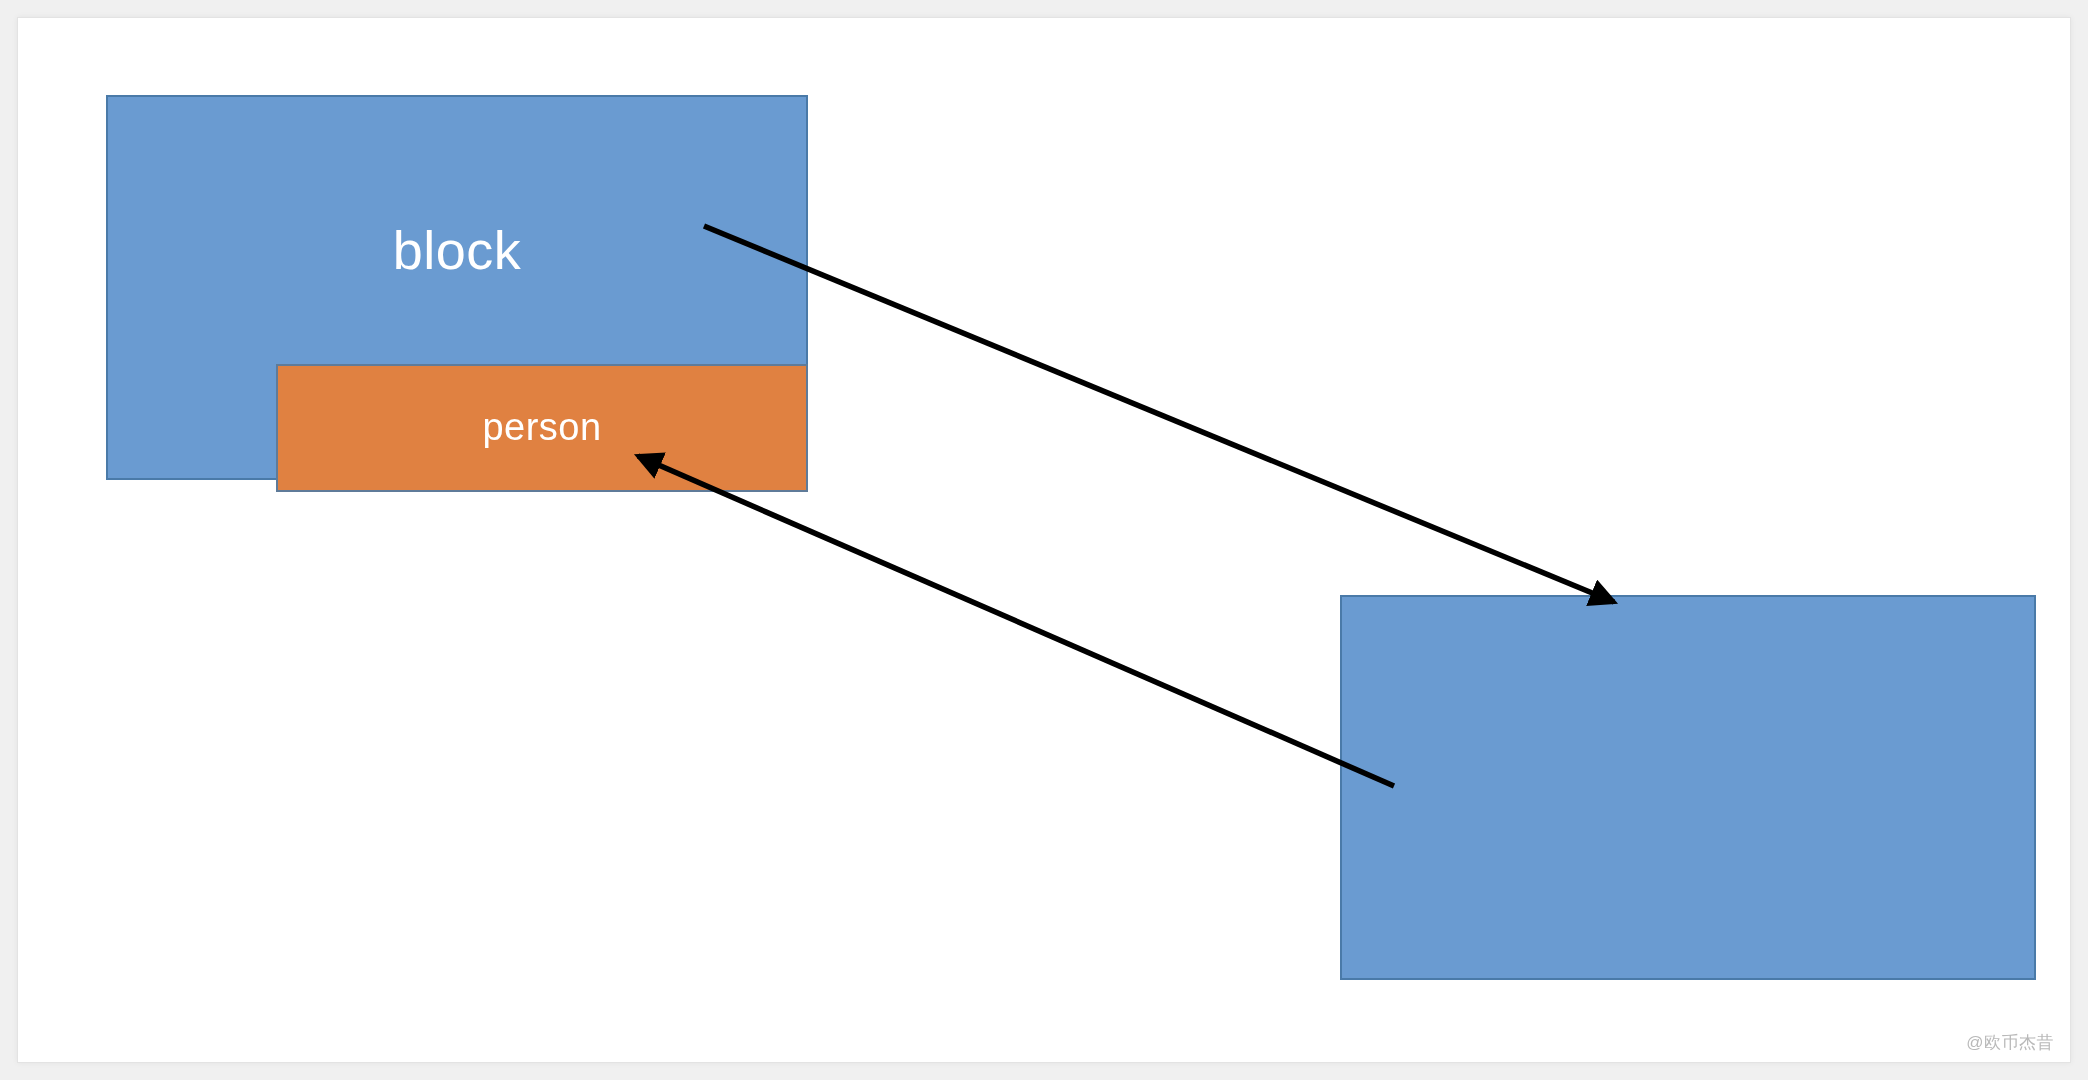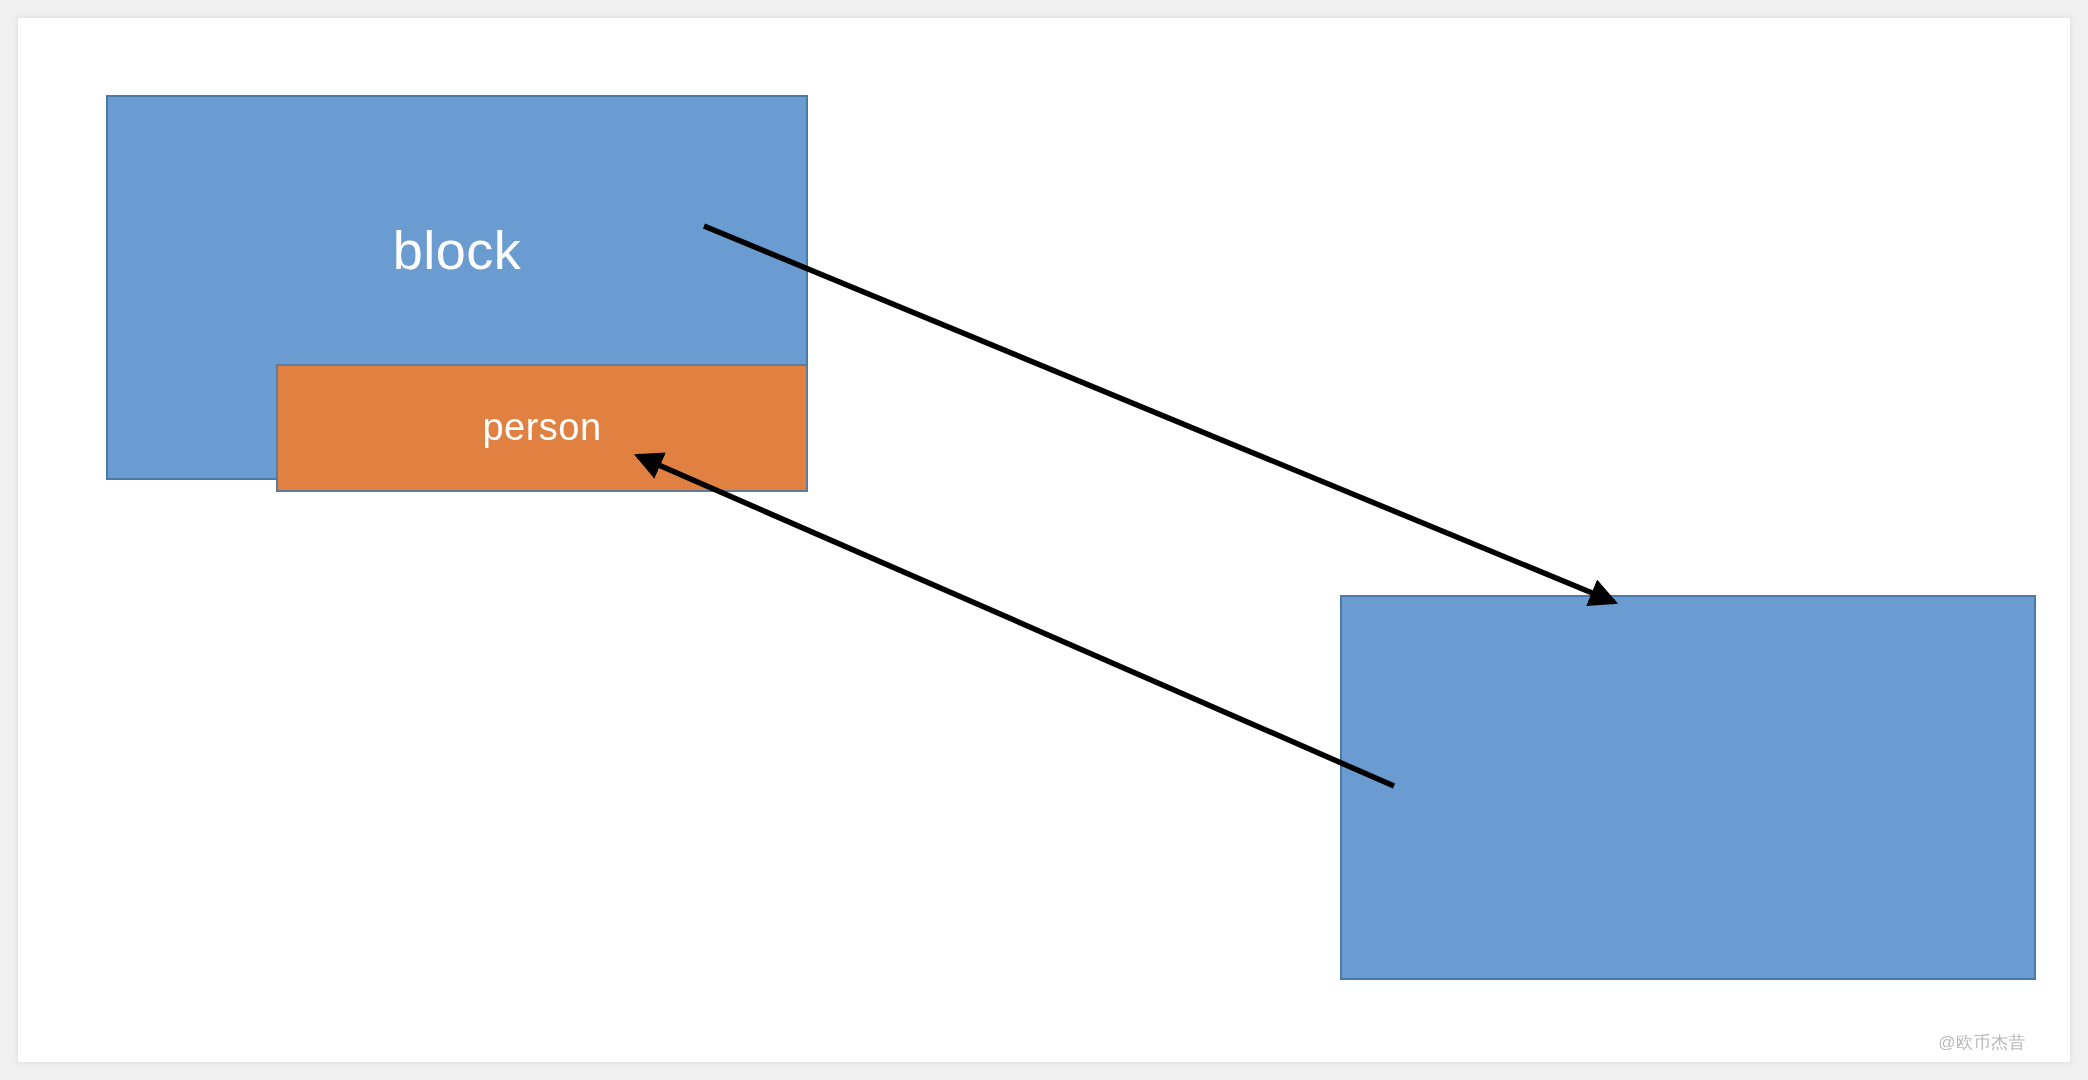--- a/index.html
+++ b/index.html
@@ -82,21 +82,21 @@
     left: 0;
     top: 0;
     width: 2088px;
     height: 1080px;
     pointer-events: none;
   }
 
   
   #watermark {
     position: absolute;
-    right: 44px;
+    right: 16px;
     bottom: 8px;
     color: #b9b9b9;
     font-size: 17px;
     letter-spacing: 0.5px;
     white-space: nowrap;
   }
 </style>
 </head>
 <body>
 

